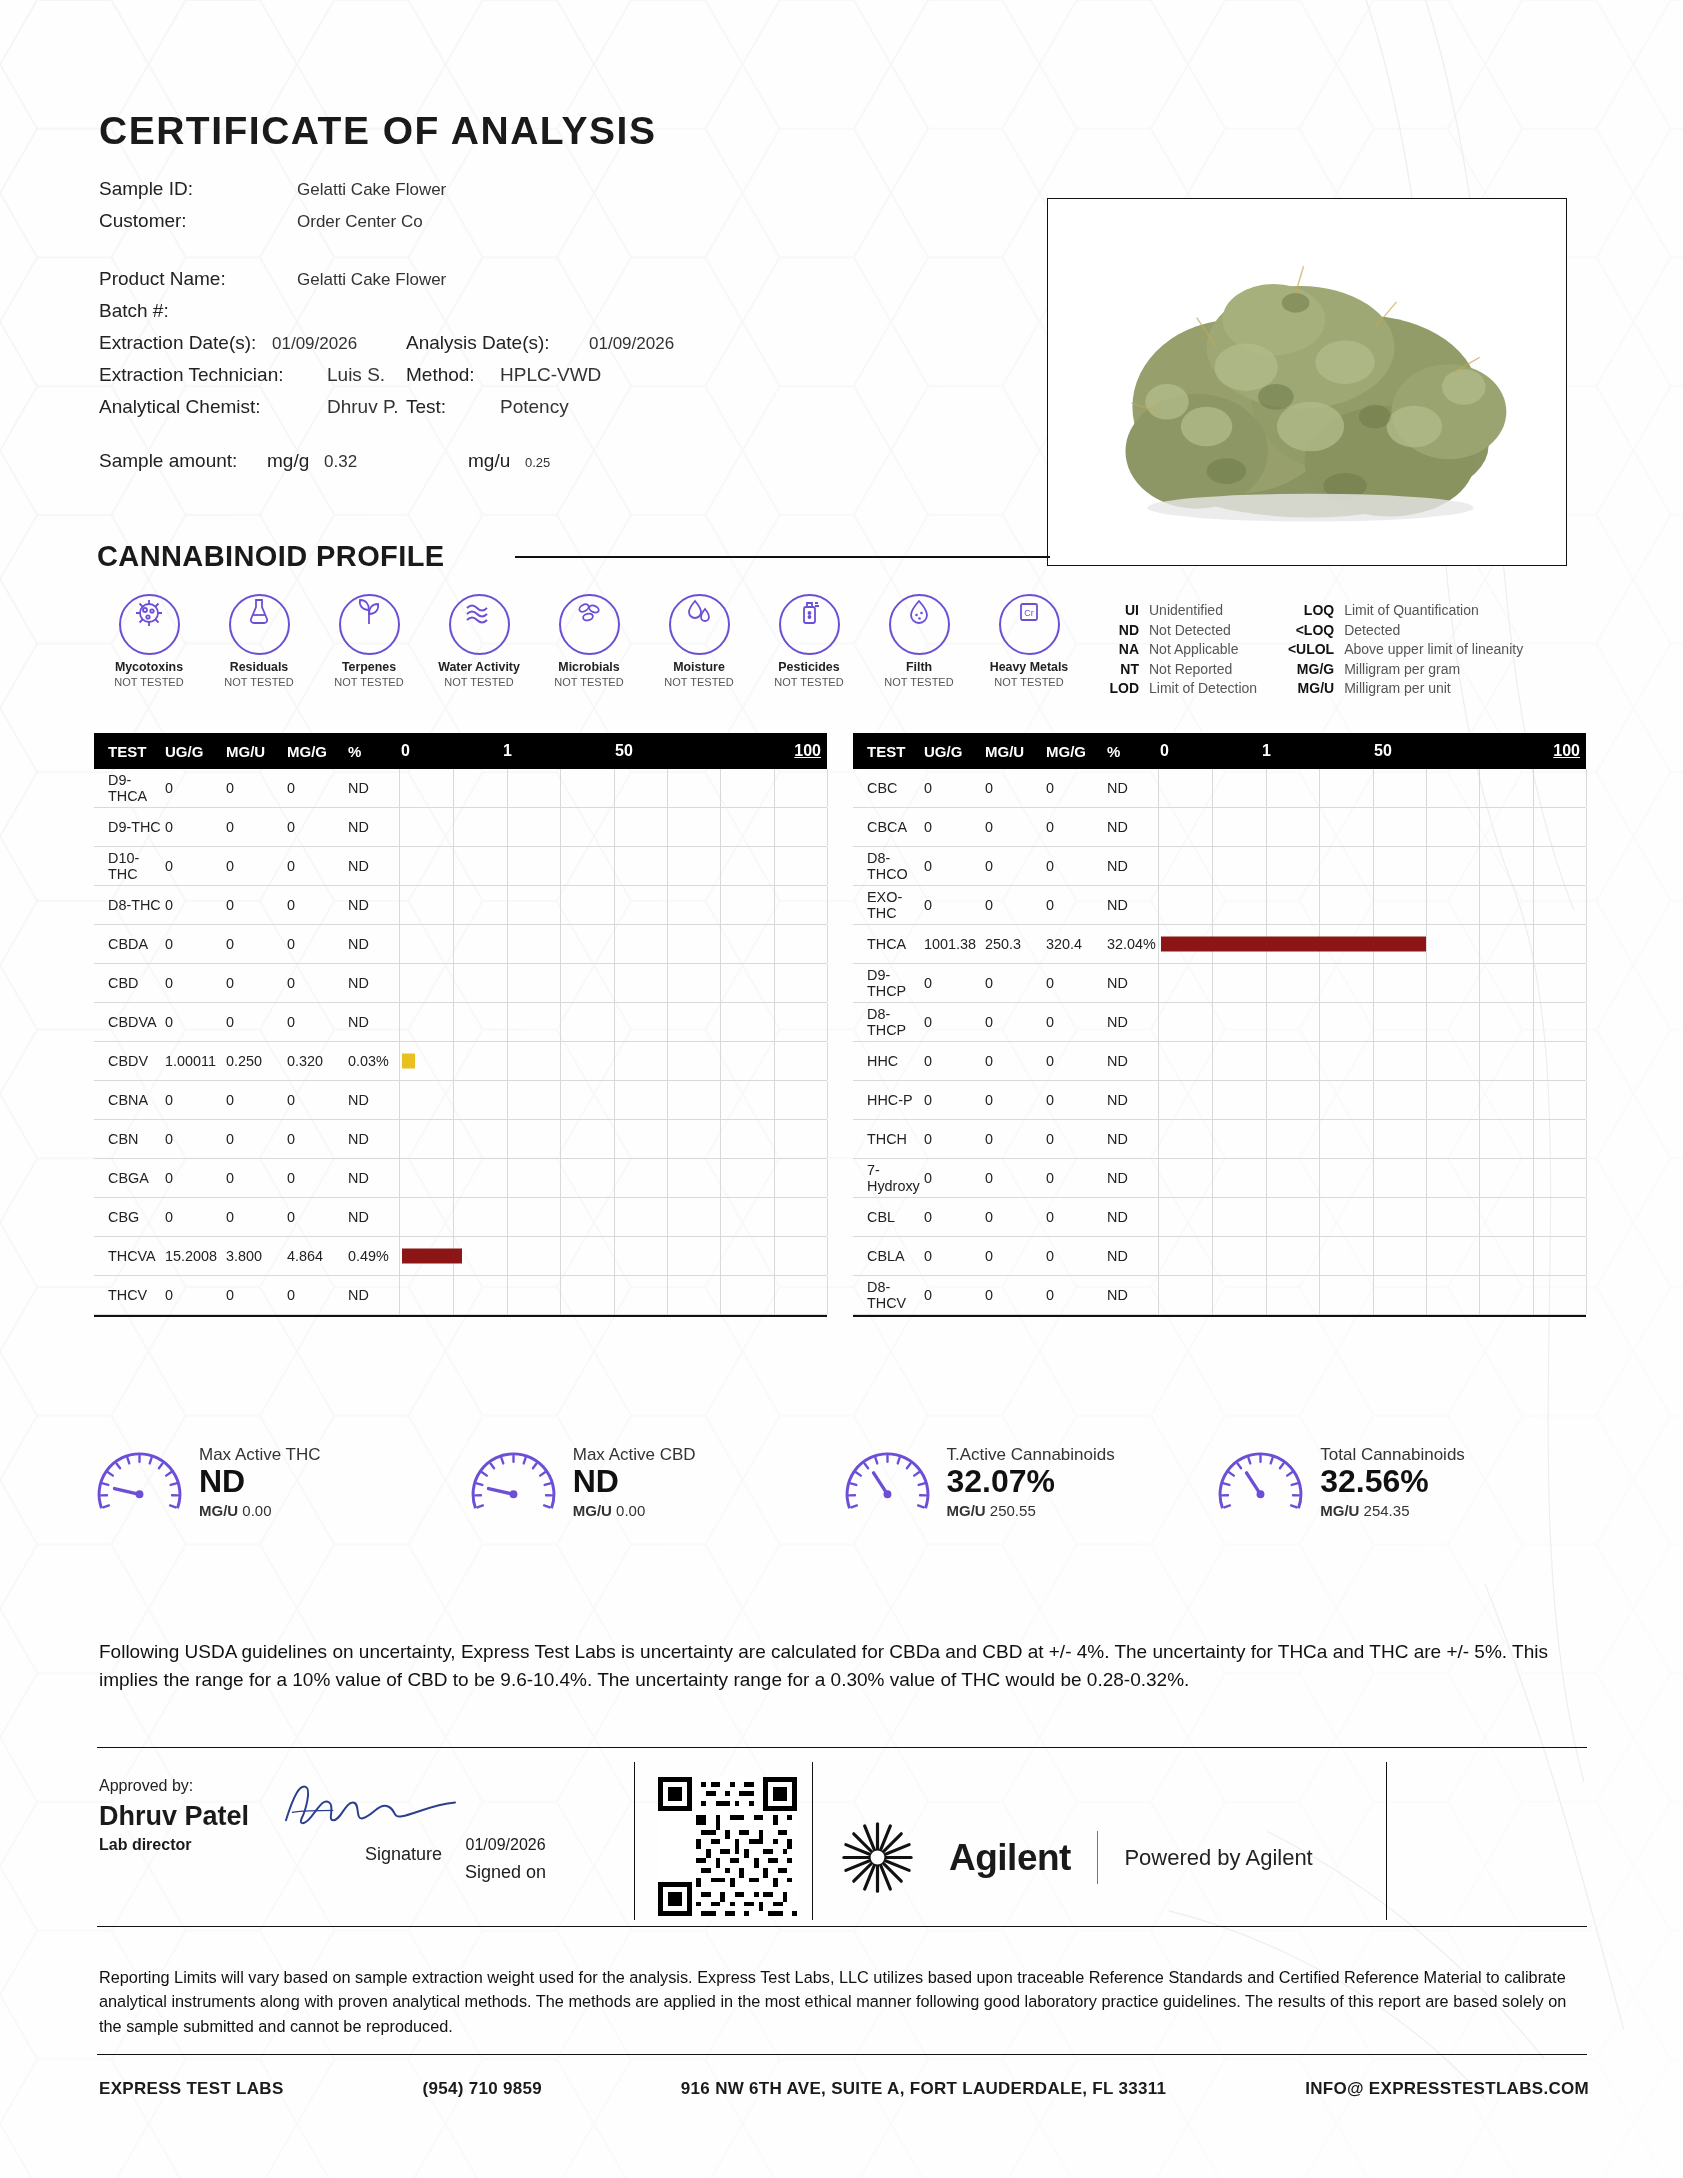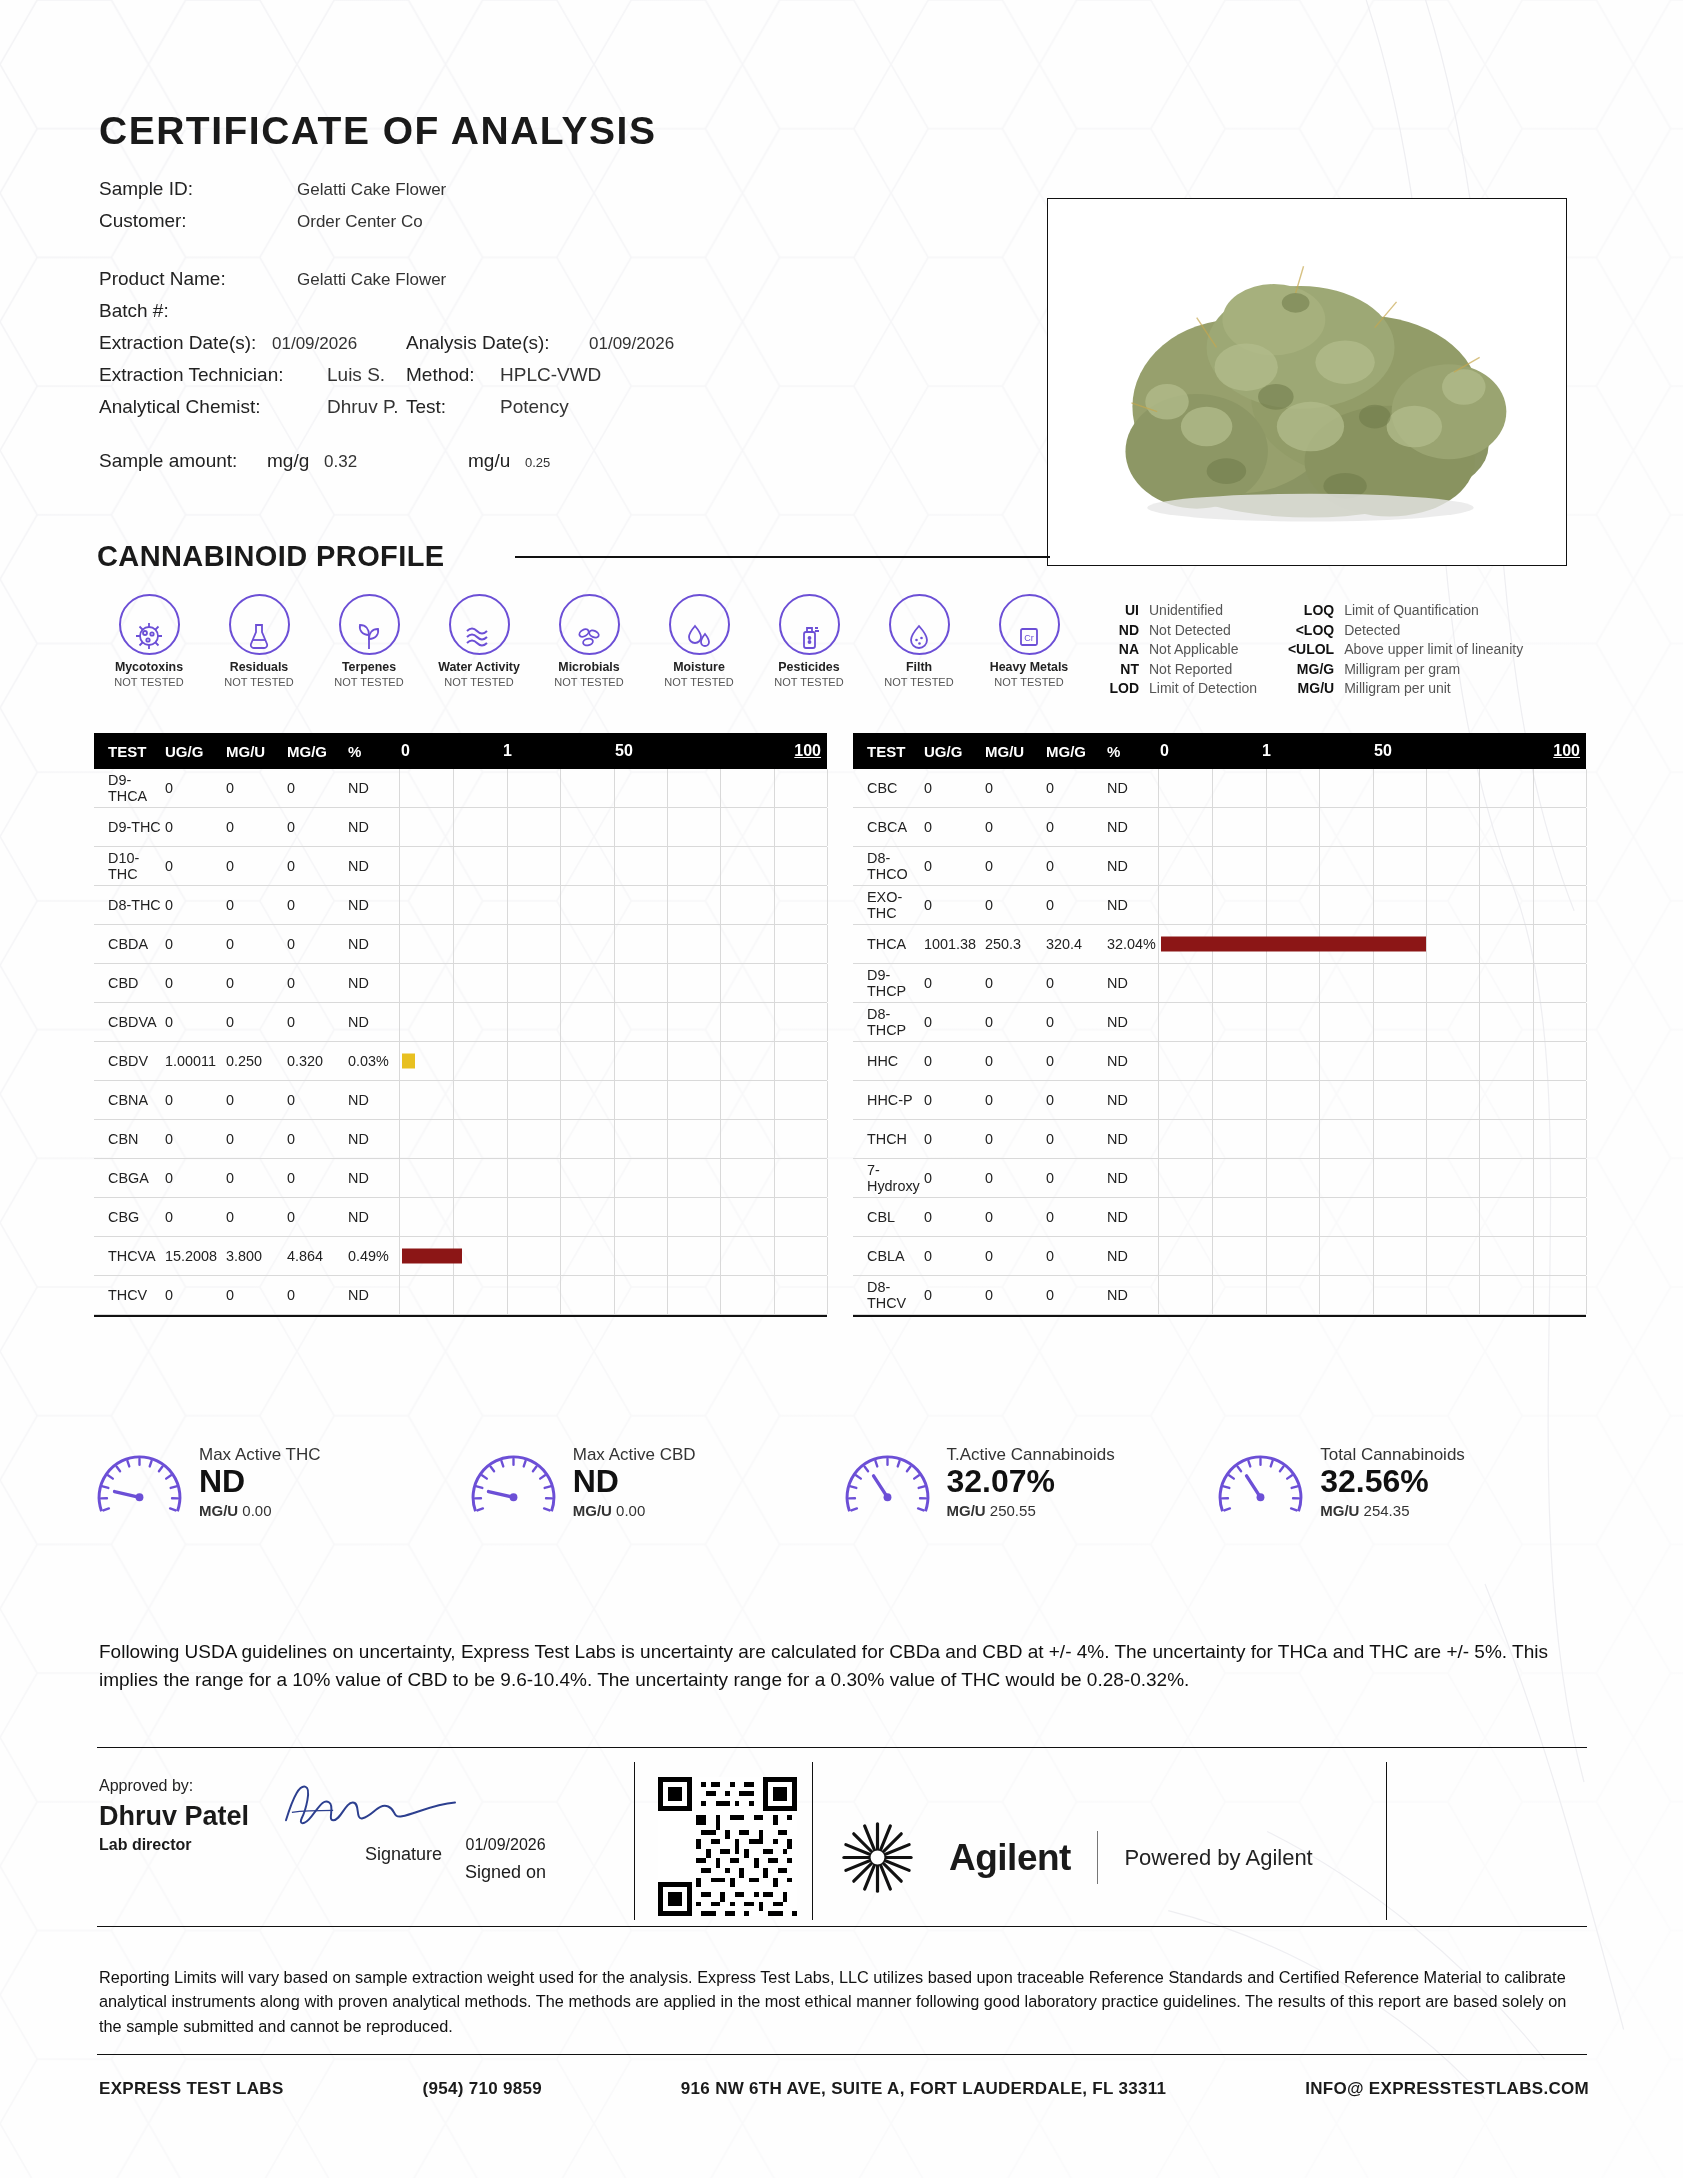--- a/index.html
+++ b/index.html
@@ -49,21 +49,21 @@
 
   
   .cp-head { position:absolute; left:97px; top:540px; font-size:29px; font-weight:bold; letter-spacing:0.4px; }
   .cp-rule { position:absolute; left:515px; top:556px; width:535px; height:2px; background:#111; }
 
   
   .icons { position:absolute; left:94px; top:594px; display:flex; gap:0px; }
   .icon-item { width:110px; text-align:center; }
   .icon-circle {
     width:61px; height:61px; margin:0 auto 5px; border-radius:50%;
-    border:2.5px solid #6c4fd6; display:flex; align-items:flex-end; justify-content:center;
+    border:2.5px solid #6c4fd6; display:flex; align-items:flex-start; justify-content:center;
     color:#6c4fd6;
   }
   .icon-name { font-size:12.4px; font-weight:bold; color:#222; }
   .icon-sub { font-size:11px; color:#555; margin-top:2px; }
 
   
   .legend { position:absolute; left:1094px; top:602px; display:flex; gap:26px; font-size:14px; }
   .legend-col { }
   .legend-row { display:flex; margin-bottom:3.5px; }
   .legend-key { font-weight:bold; color:#111; width:55px; text-align:right; padding-right:10px; }
@@ -98,21 +98,21 @@
   .trow:first-of-type { border-top:none; }
   .trow .c-bar { height:100%; border-left:1px solid #d9d9d9; position:relative; }
   .gridcell {
     position:absolute; top:0; bottom:0; width:1px; background:#d9d9d9;
   }
   .barfill { position:absolute; left:2px; top:50%; transform:translateY(-50%); height:15px; }
   .tbl-bottom { height:2px; background:#111; }
 
   
   .gauges { position:absolute; left:94px; top:1445px; width:1495px; display:flex; }
-  .gauge-item { flex:1; display:flex; align-items:flex-end; gap:14px; }
+  .gauge-item { flex:1; display:flex; align-items:flex-start; gap:14px; }
   .gauge-svg { width:91px; height:71px; flex:none; }
   .gauge-txt { }
   .gauge-cap { font-size:17px; color:#333; }
   .gauge-val { font-size:32px; font-weight:bold; color:#111; margin-top:-2px; }
   .gauge-sub { font-size:15px; color:#333; margin-top:2px; }
   .gauge-sub b { font-weight:bold; }
 
   
   .uncert {
     position:absolute; left:99px; top:1638px; width:1480px;

